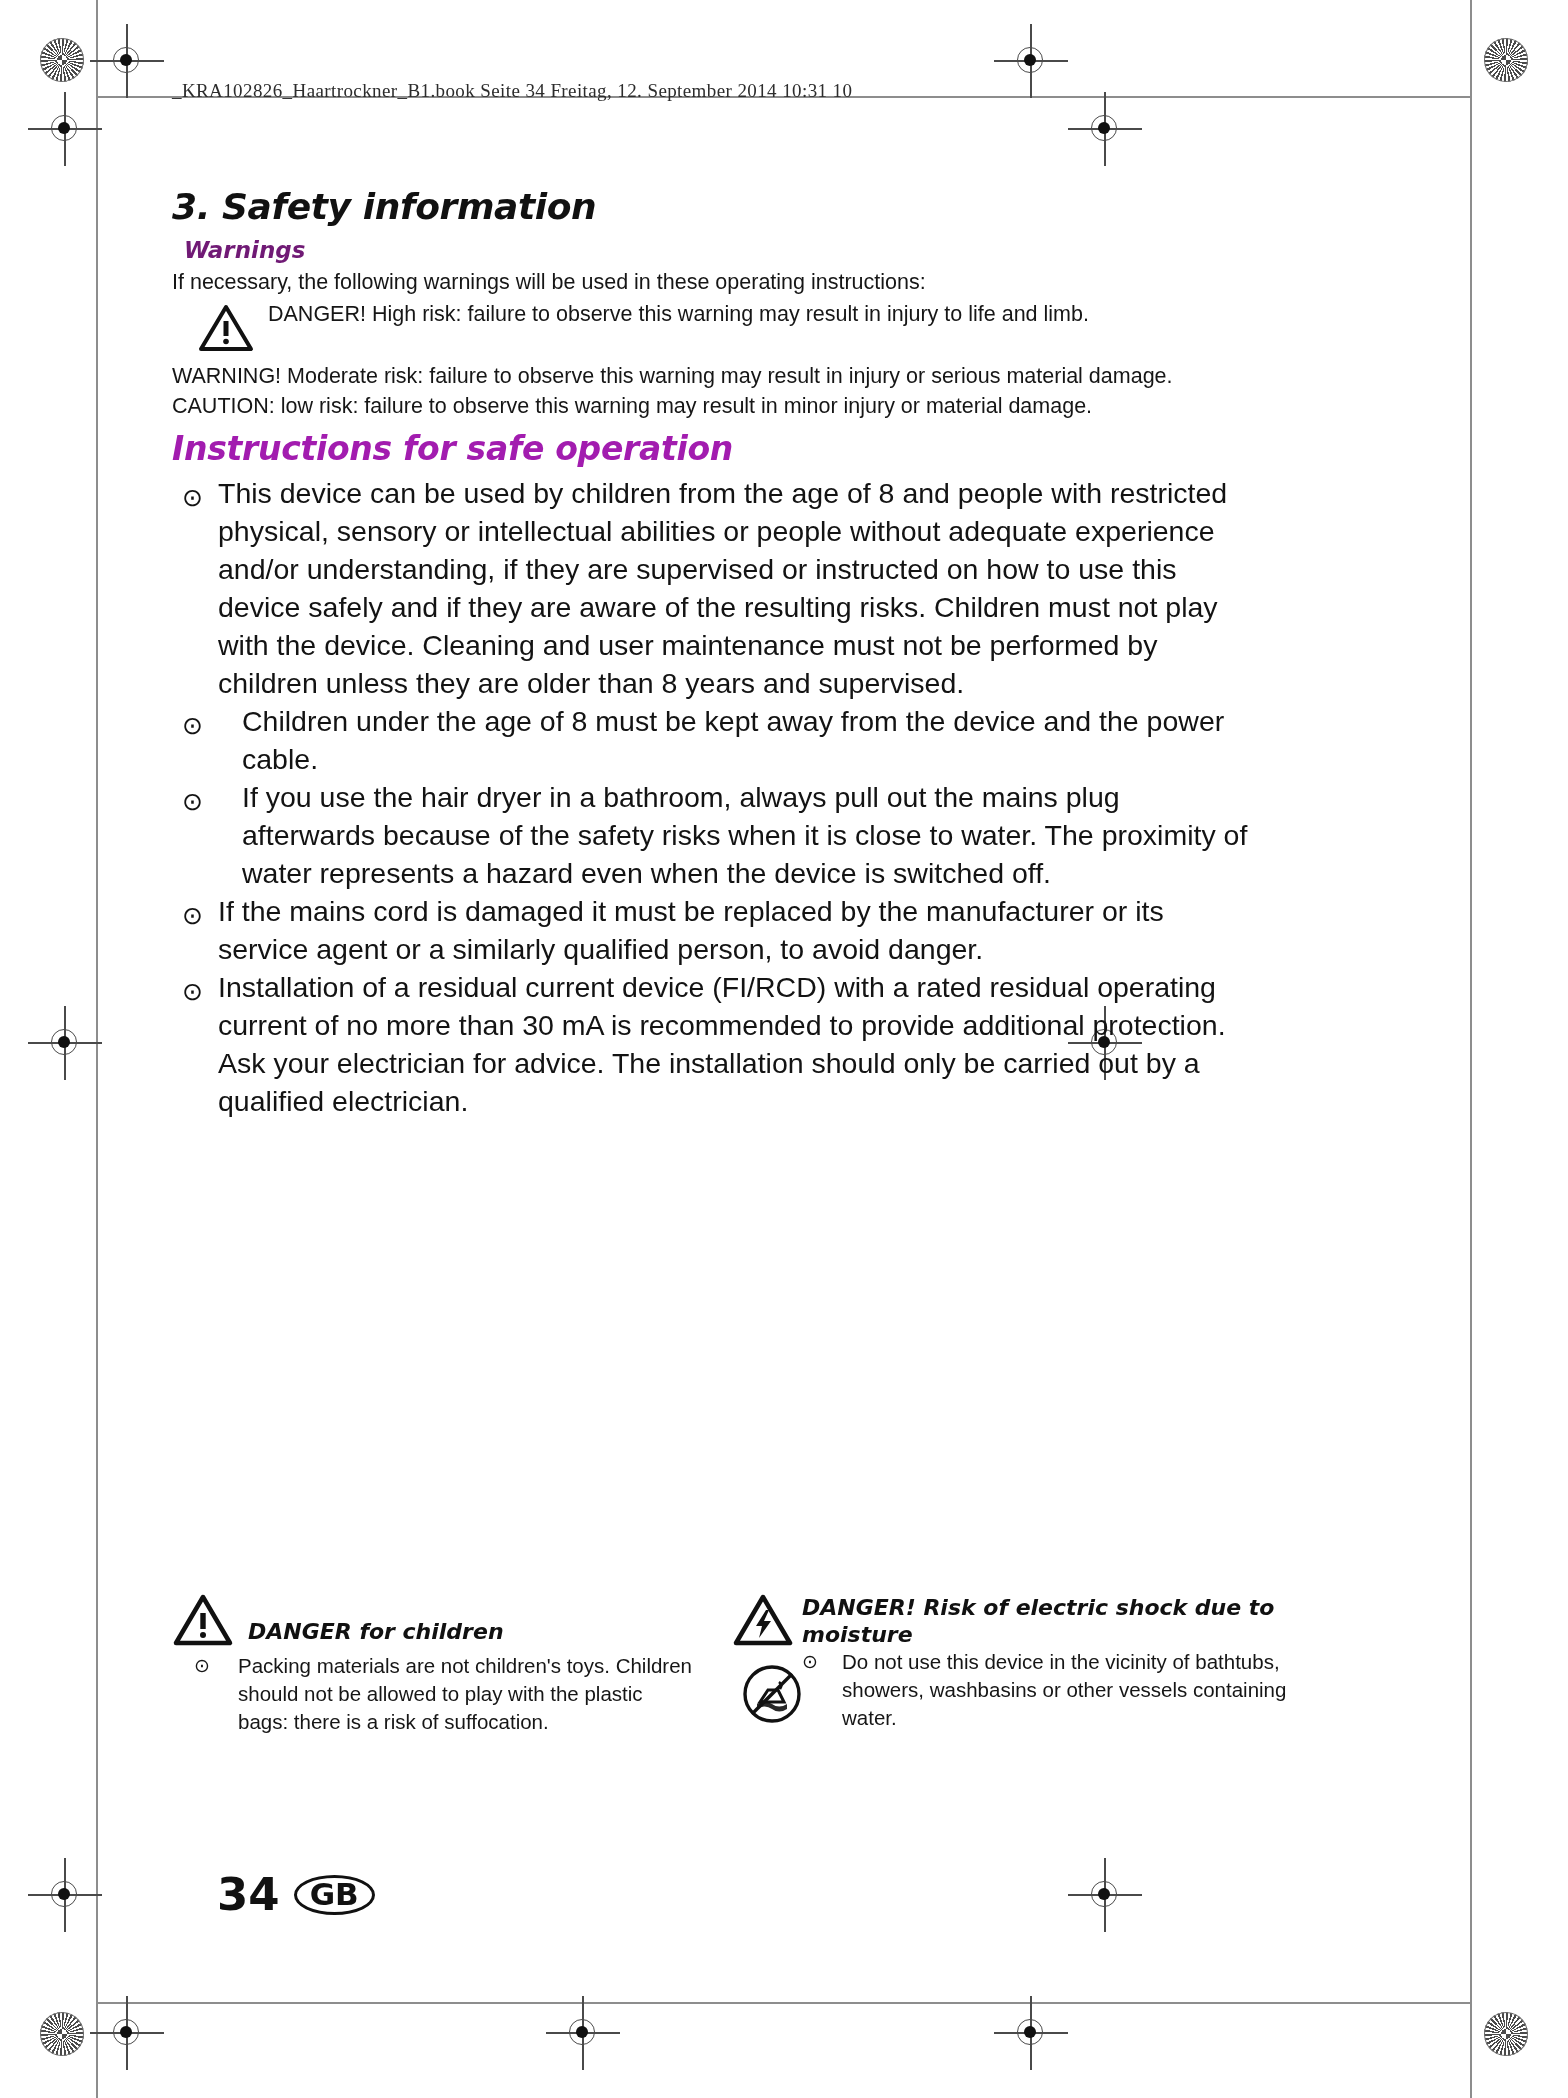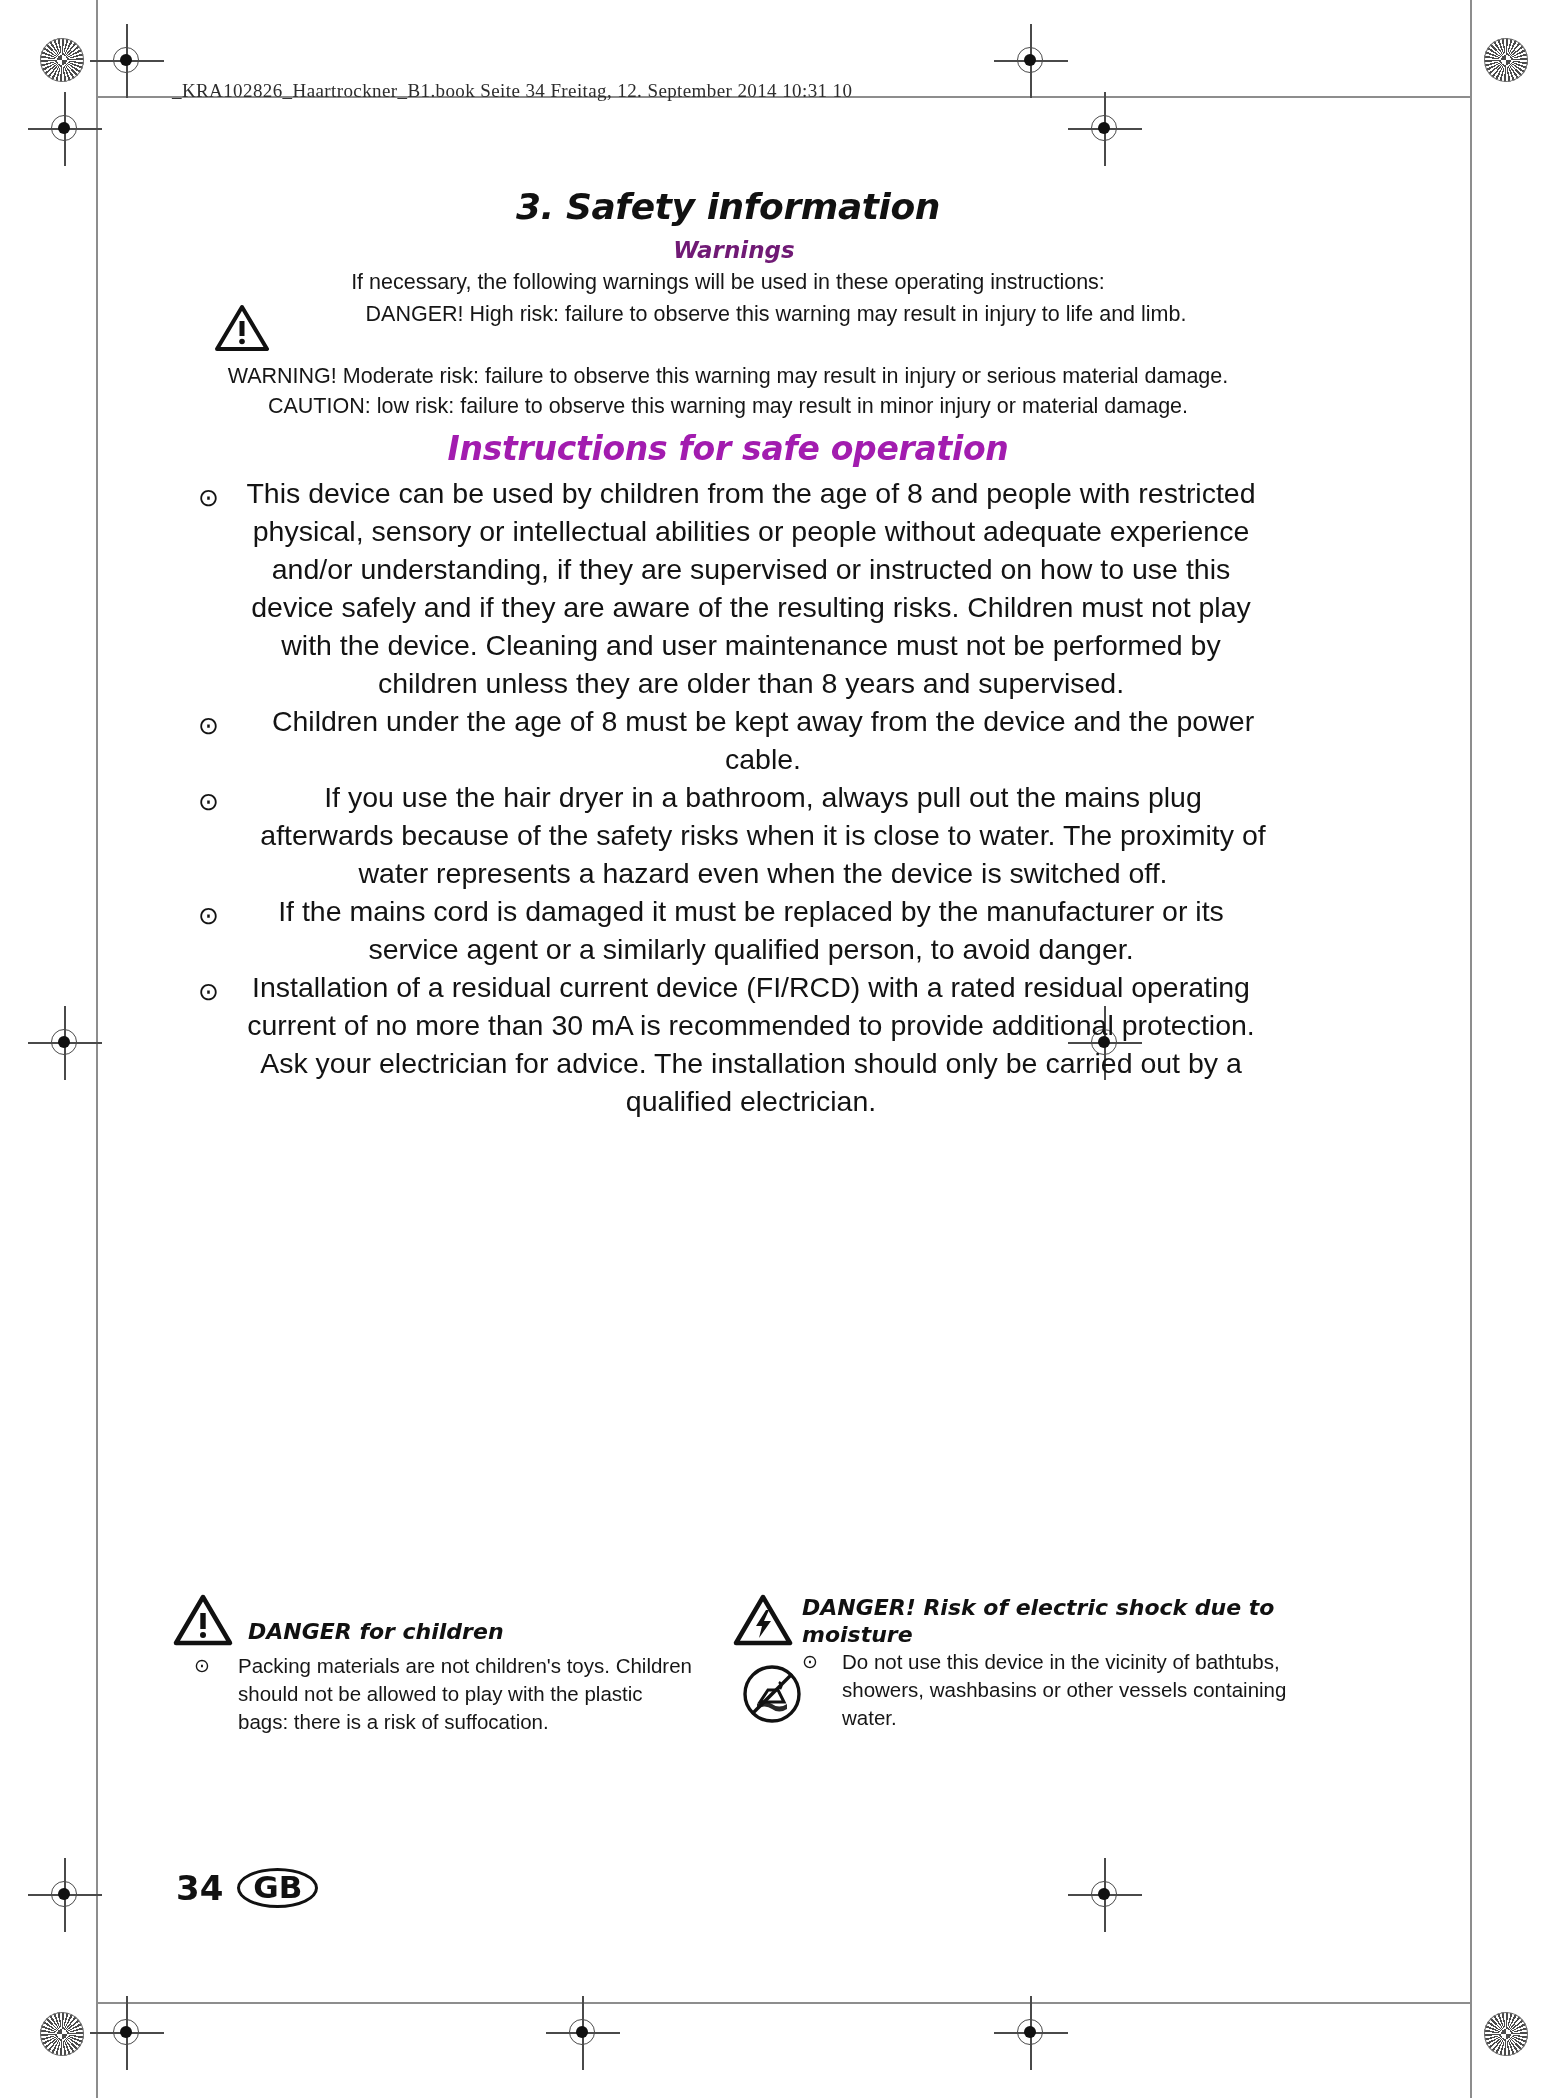--- a/index.html
+++ b/index.html
@@ -83,24 +83,23 @@
     font-family: "Liberation Serif", serif;
     font-size: 19px;
     color: #2c2c2c;
     letter-spacing: 0.4px;
     white-space: nowrap;
   }
 
   
   .content {
     position: absolute;
-    left: 188px;
+    left: 172px;
     top: 186px;
     width: 1080px;
-    text-align: center;
   }
   .h1 {
     font-family: "DejaVu Sans", sans-serif;
     font-weight: bold;
     font-style: italic;
     font-size: 36px;
     letter-spacing: -0.4px;
     color: #111;
     margin: 0 0 10px 0;
   }
@@ -239,22 +238,23 @@
     position: absolute;
     left: 176px;
     top: 1868px;
     display: flex;
     align-items: center;
     gap: 14px;
   }
   .pageno {
     font-family: "DejaVu Sans", sans-serif;
     font-weight: bold;
-    font-size: 34px;
+    font-size: 45px;
     color: #111;
+    margin-left: 41px;
   }
   .locale {
     font-family: "DejaVu Sans", sans-serif;
     font-weight: bold;
     font-size: 31px;
     color: #111;
     border: 3px solid #111;
     border-radius: 50%;
     padding: 2px 13px 4px 13px;
     line-height: 28px;

